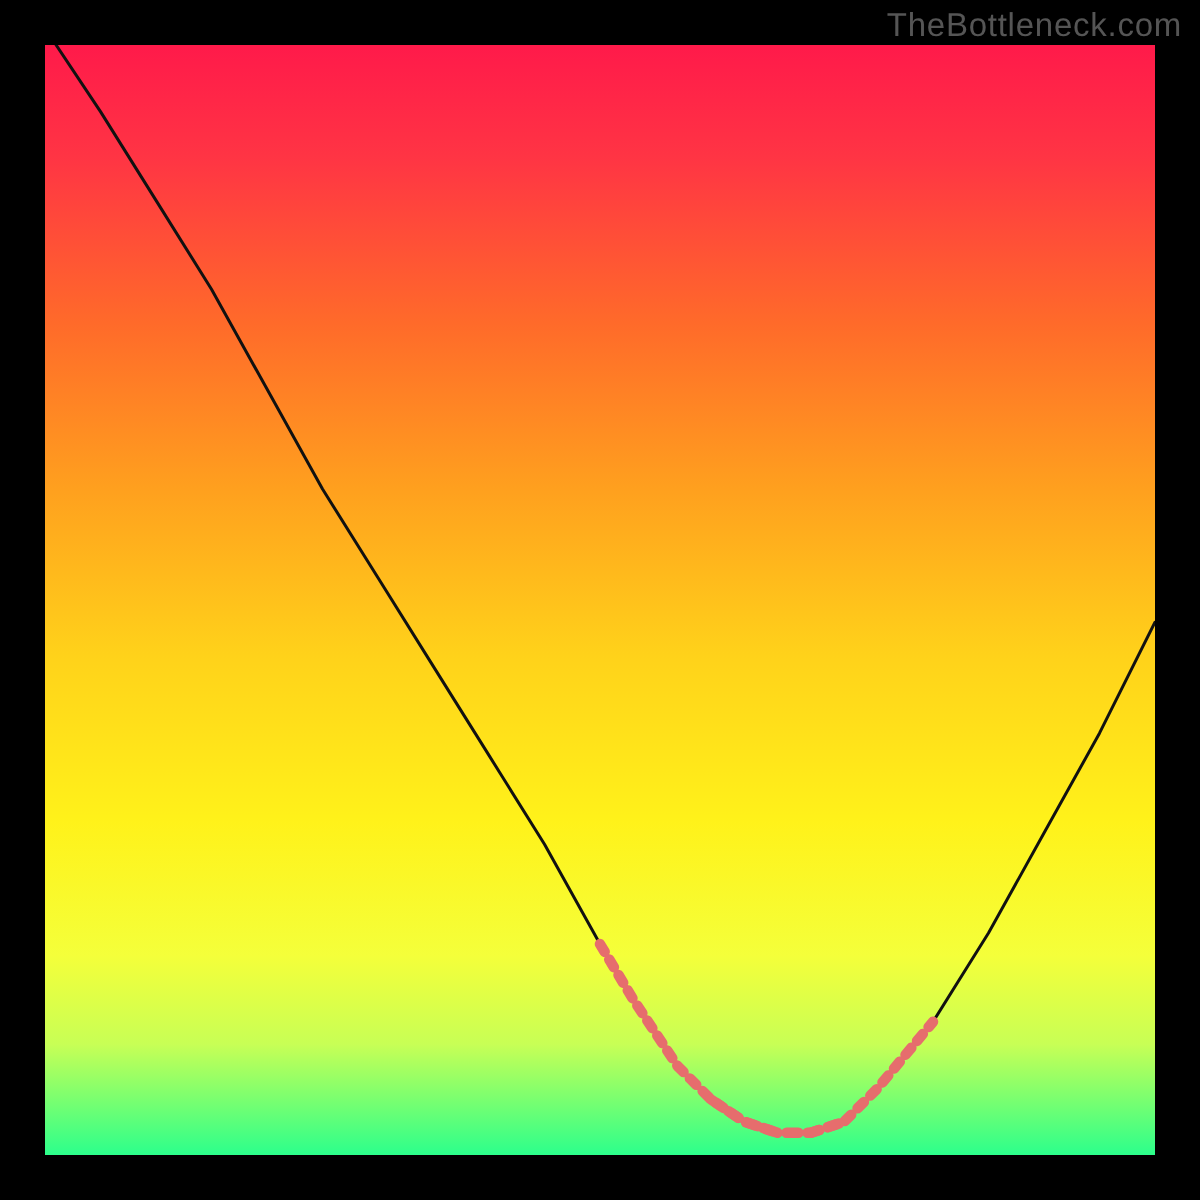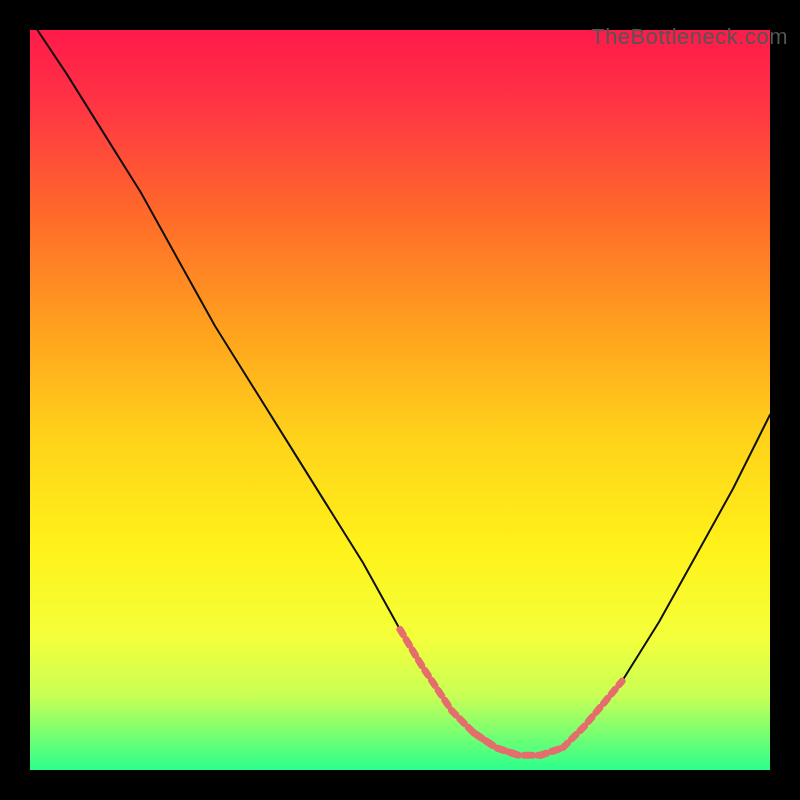--- a/index.html
+++ b/index.html
@@ -13,21 +13,20 @@
   .watermark {
     position: absolute;
     top: 4px;
     right: 12px;
     font-family: Arial, Helvetica, sans-serif;
     font-size: 22px;
     color: #555;
     font-weight: 500;
     letter-spacing: 0.5px;
     z-index: 10;
-    margin-top: 20px;
   }
   .plot-wrap {
     position: absolute;
     left: 30px;
     top: 30px;
     width: 740px;
     height: 740px;
   }
   svg { display: block; }
 </style>

